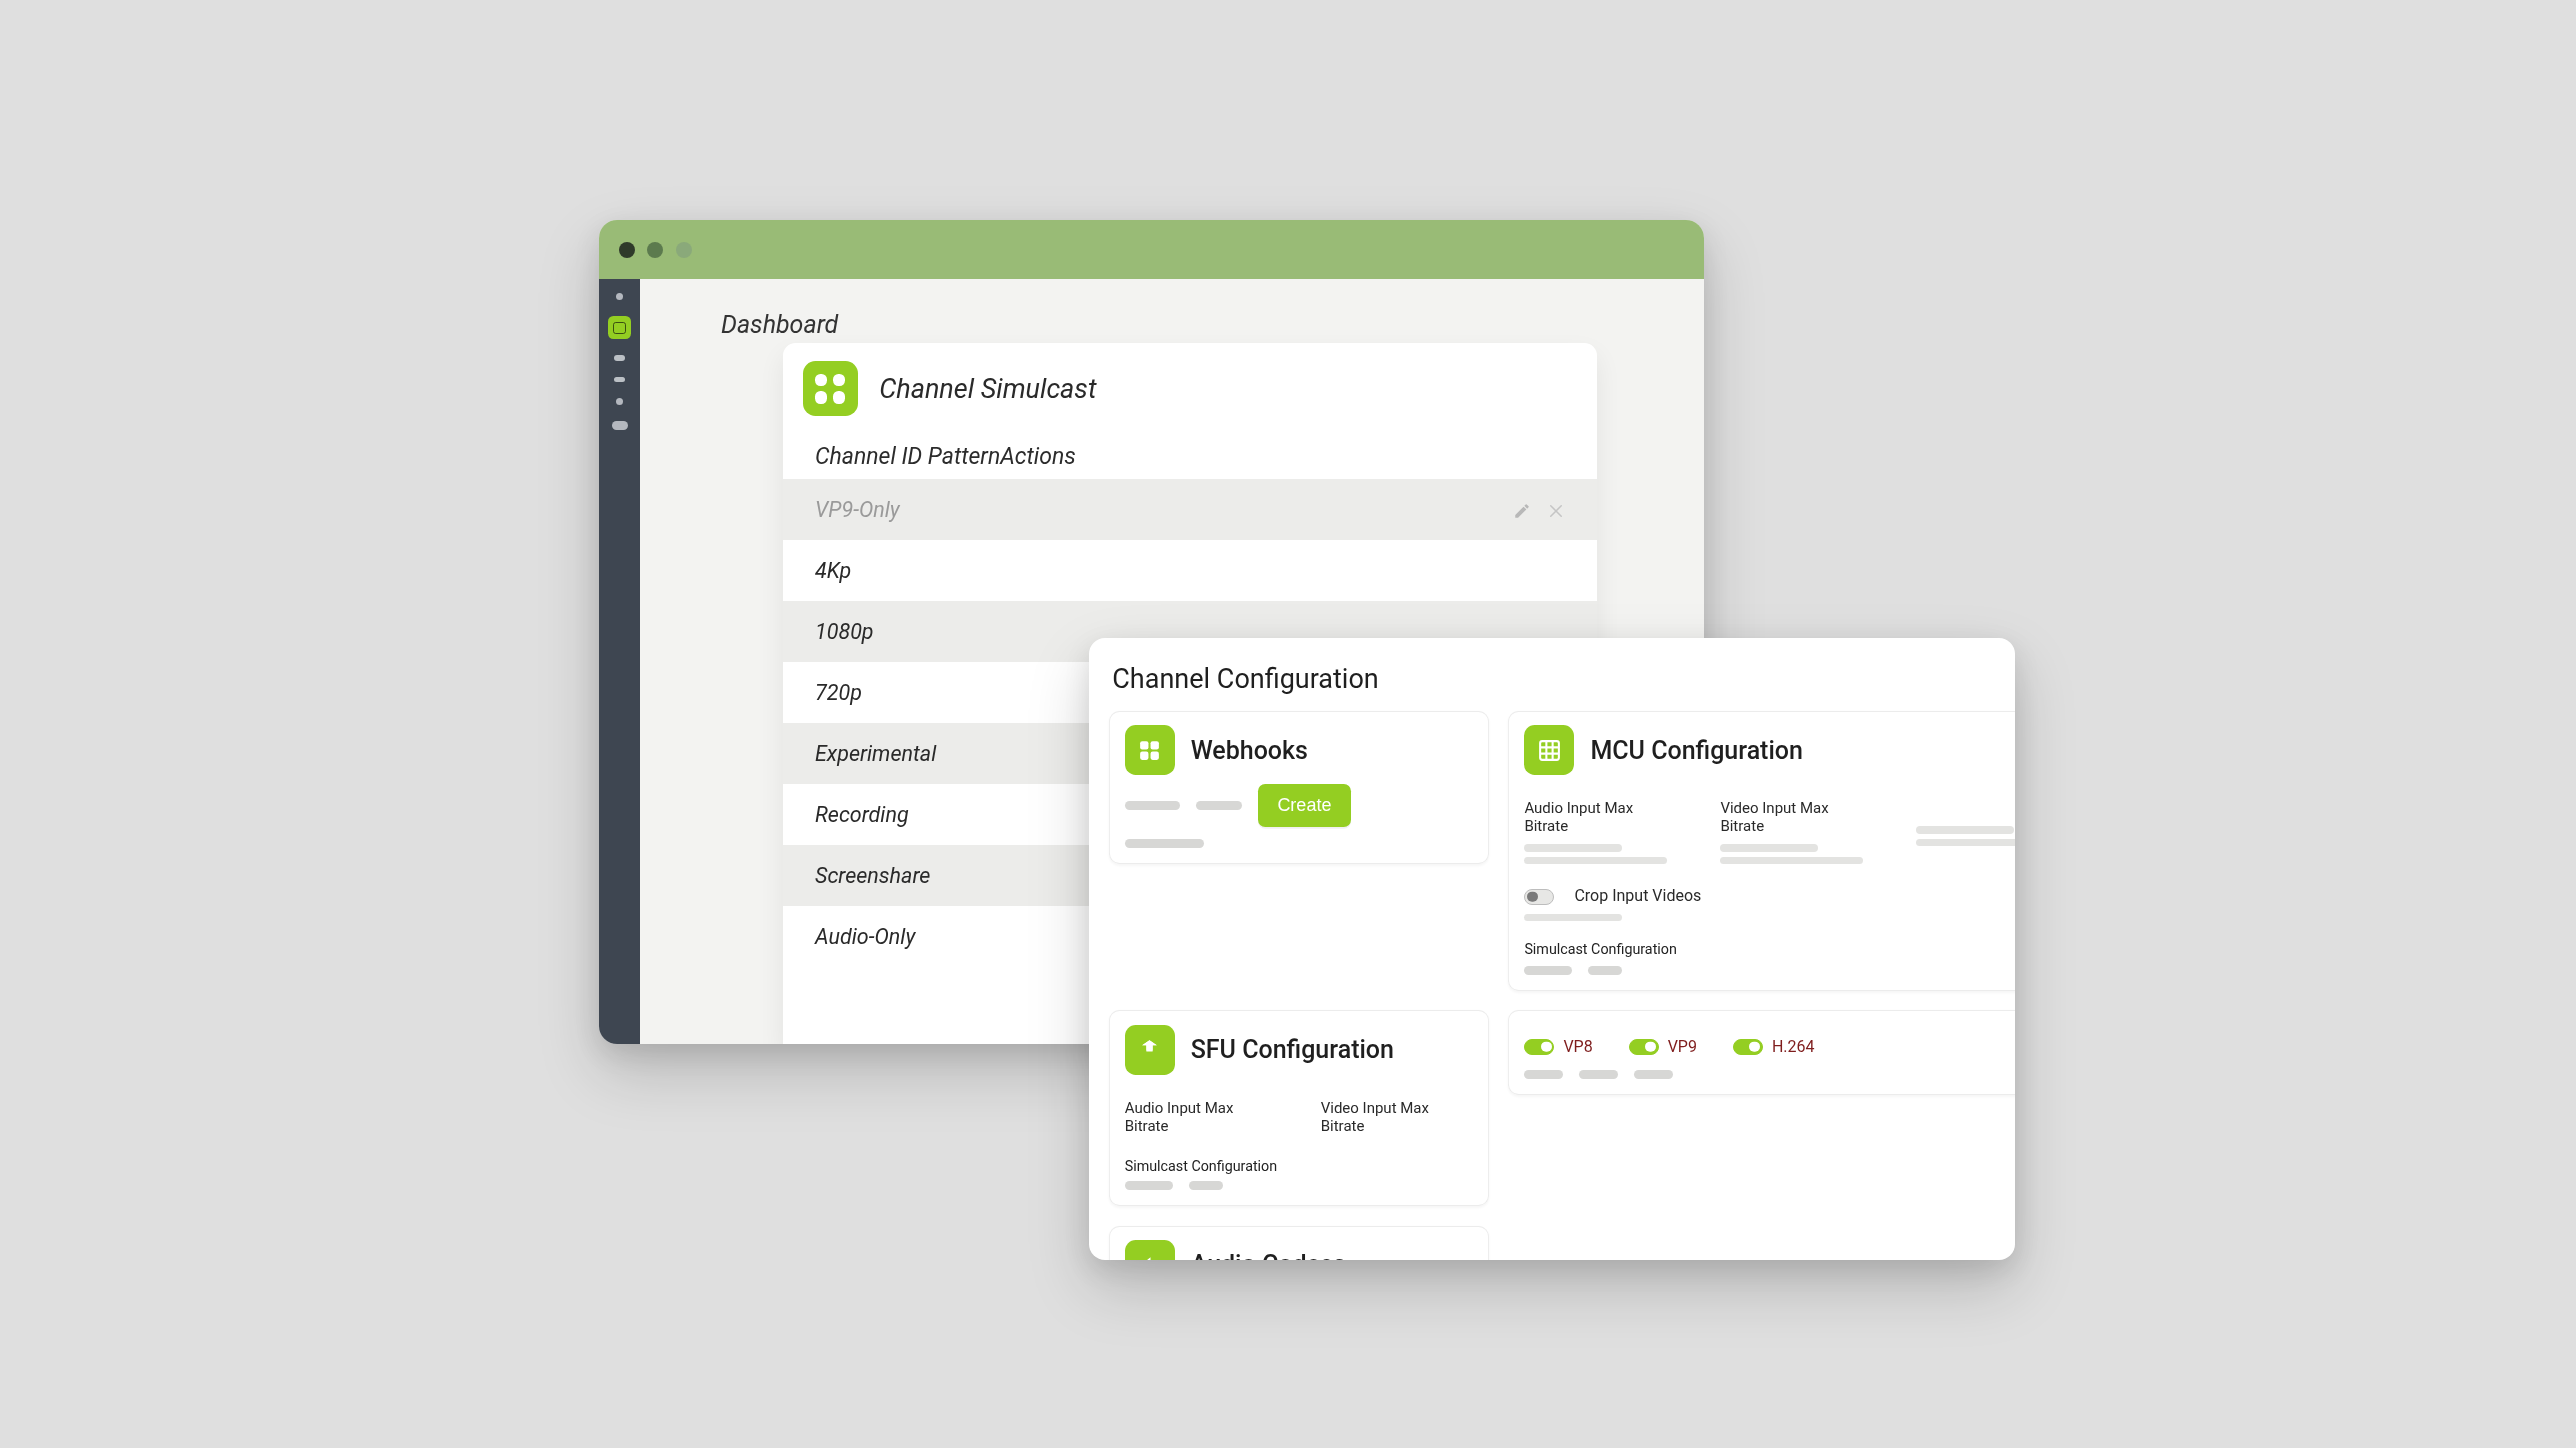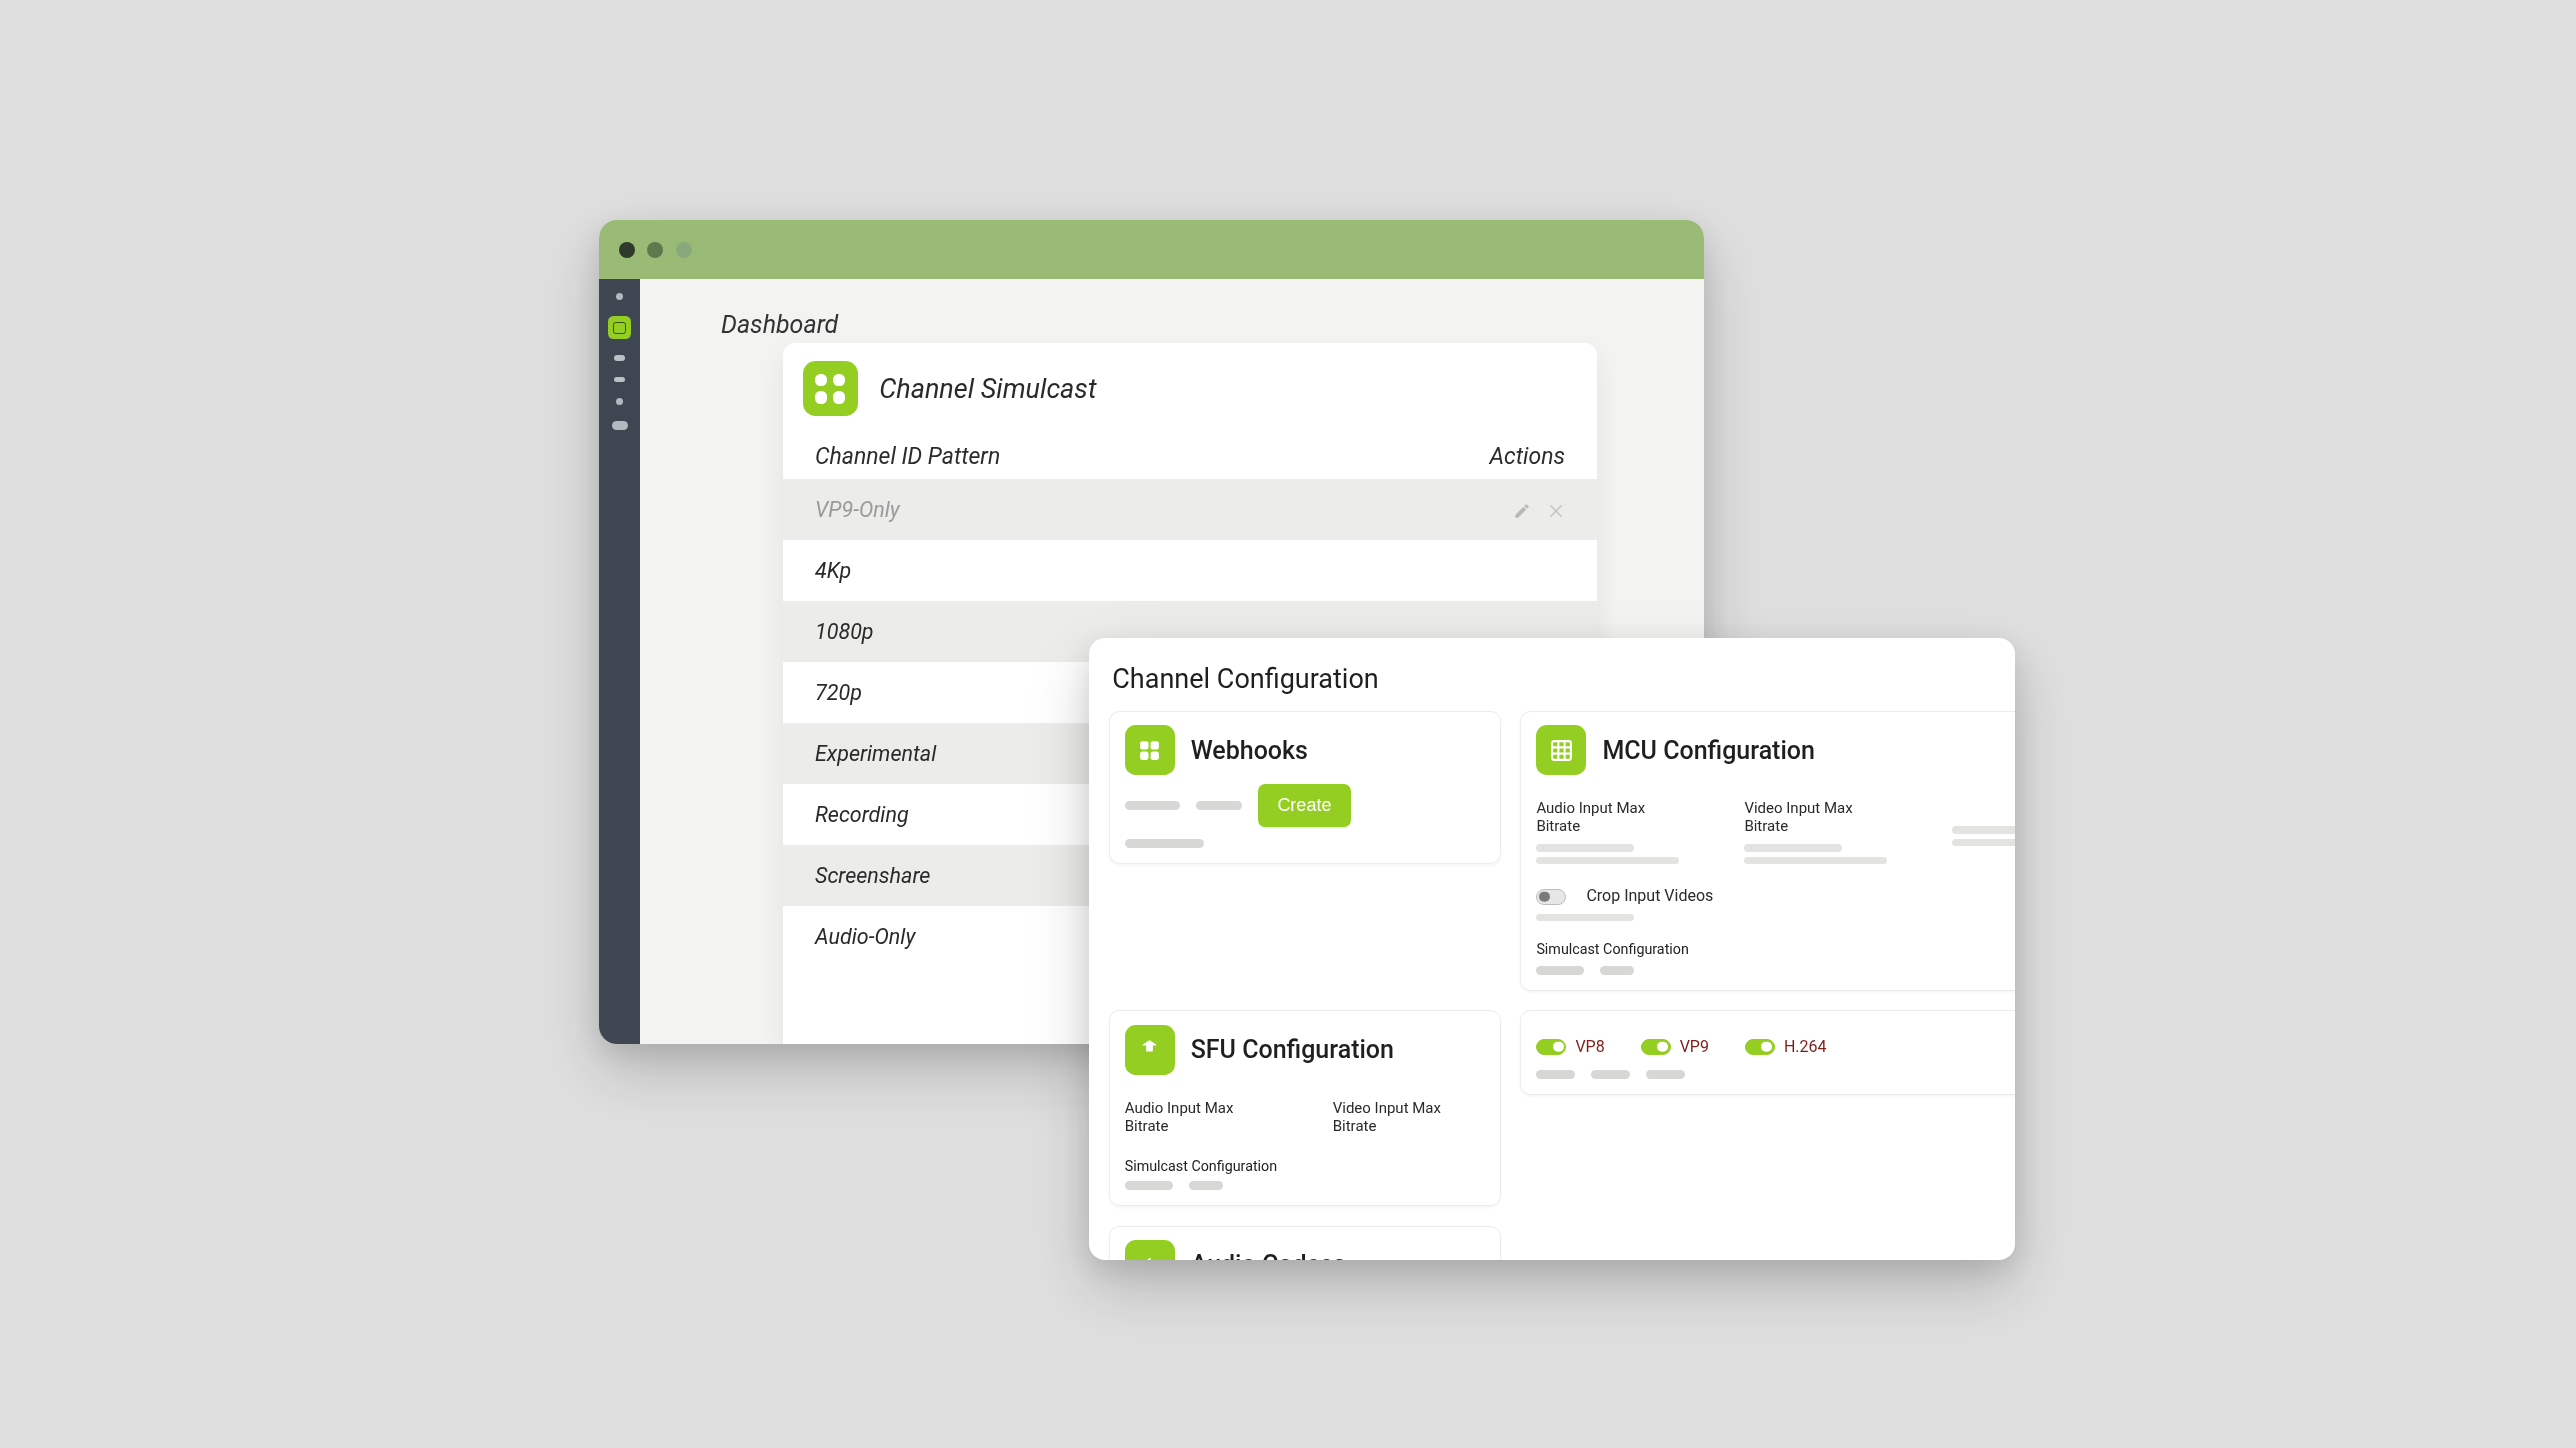--- a/index.html
+++ b/index.html
@@ -77,21 +77,21 @@
   }
   .ov-icon{
     width:55px;height:55px;border-radius:12.5px;background:var(--accent);
     display:grid;place-items:center;
   }
   .grid4{width:30px;height:30px;display:grid;grid-template-columns:1fr 1fr;grid-template-rows:1fr 1fr;gap:5.4px}
   .grid4 span{background:#fff;border-radius:5.4px}
   .ov-title{font-size:27px;color:#2a2a2a}
 
   .ov-cols{
-    display:flex;justify-content:space-between;padding:14.3px 32px 9px 32px;font-size:23px;color:#2c2c2c;
+    display:flex;justify-content:flex-start;padding:14.3px 32px 9px 32px;font-size:23px;color:#2c2c2c;
   }
   .ov-list .row{
     display:flex;align-items:center;justify-content:space-between;
     height:61px;padding:0 32px;font-size:21.5px;color:#2a2a2a;
   }
   .ov-list .row:nth-child(odd){background:var(--row-alt)}
   .ov-list .row.selected{background:#e7e7e5}
   .row .actions{display:flex;align-items:center;gap:16px;color:var(--muted)}
   .act-edit,.act-close{width:18px;height:18px}
   .act-edit svg,.act-close svg{width:100%;height:100%}
@@ -118,21 +118,21 @@
   .card{
     background:#fff;border-radius:10.7px;padding:14.3px 16px 16px;
     box-shadow:0 1.8px 2.7px rgba(0,0,0,.04), inset 0 0 0 0.9px #ececec;
   }
   .card .hd{display:flex;align-items:center;gap:16px;margin-bottom:9px}
   .sq{
     width:50px;height:50px;border-radius:10.7px;background:var(--accent);display:grid;place-items:center
   }
   .sq svg{width:25px;height:25px;color:#fff}
   .card h3{font-size:25px;font-weight:500;margin:0;color:#1f1f1f}
-  .field-row{display:flex;gap:56px;margin-top:24px}
+  .field-row{display:flex;gap:44px;margin-top:24px}
   .field{min-width:152px}
   .field .lbl{font-size:15px;color:#2a2a2a;margin-bottom:9px}
   .bar{height:9px;border-radius:5.4px;background:var(--muted-bar);margin-top:5.4px}
   .bar.w1{width:98px}.bar.w2{width:143px}
   .thin{height:7.2px;background:var(--muted-bar2)}
 
   .toggle-line{display:flex;align-items:flex-end;gap:20px;margin-top:9px}
   .tog{width:30px;height:16px;border-radius:9px;background:#e7e7e5;border:1.8px solid #bdbdbd;position:relative}
   .tog::after{content:"";position:absolute;left:1.8px;top:50%;transform:translateY(-50%);width:10.7px;height:10.7px;border-radius:50%;background:#7a7a7a}
   .tog.on{background:var(--accent);border-color:var(--accent)}

